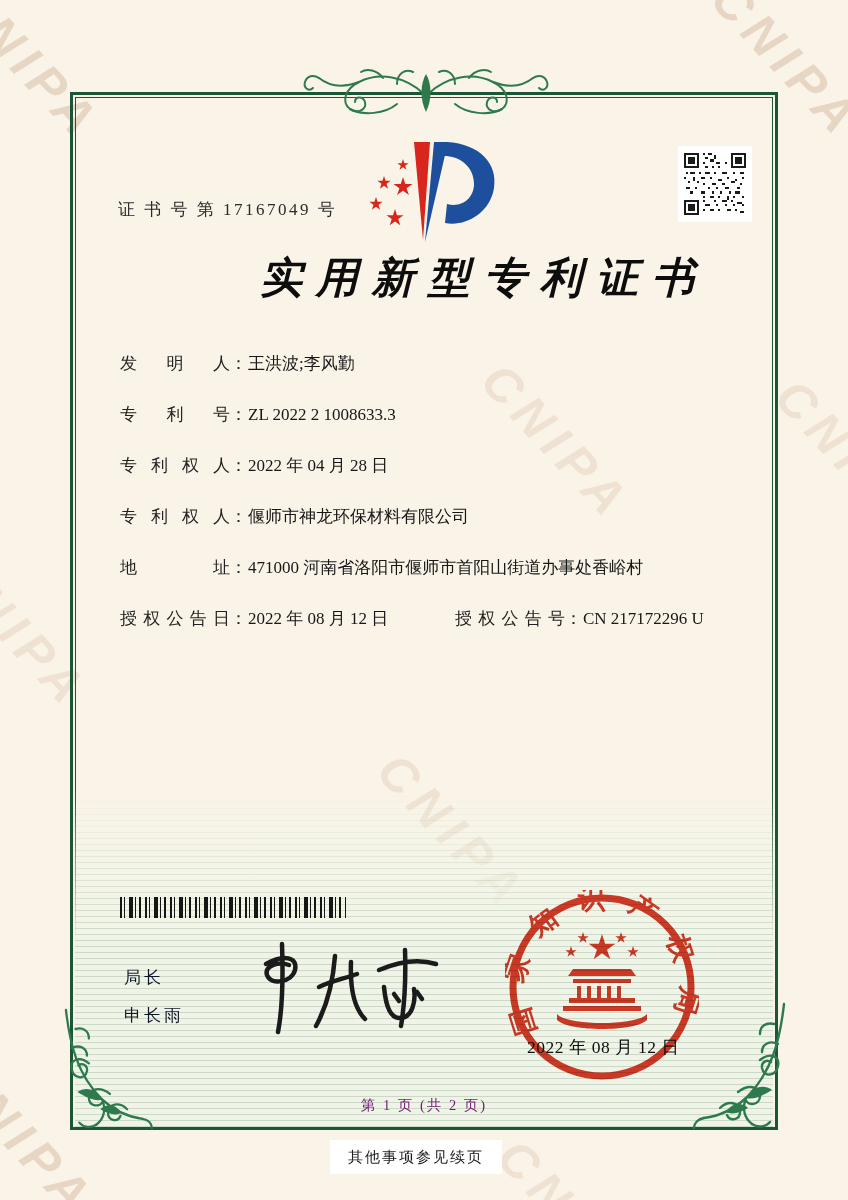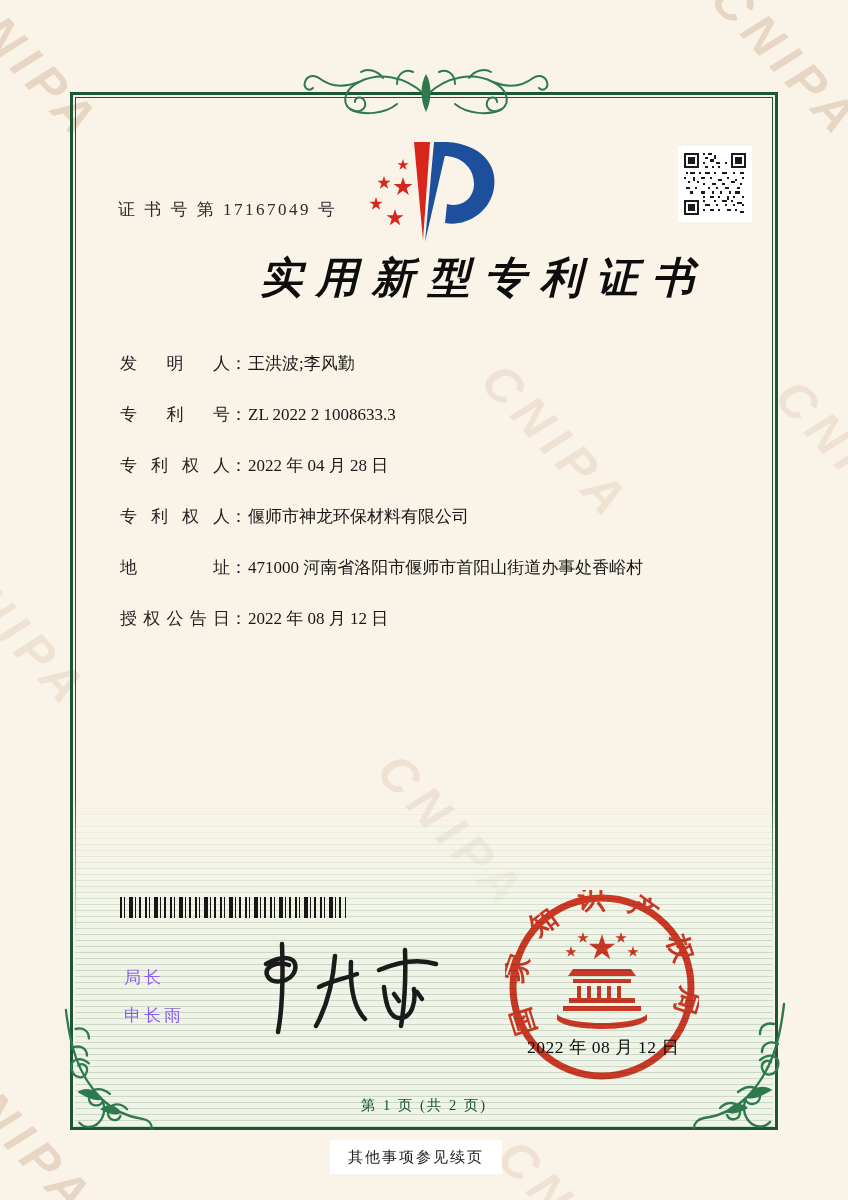--- a/index.html
+++ b/index.html
@@ -86,35 +86,35 @@
       #161616 4px 5px, transparent 5px 9px,
       #161616 9px 13px, transparent 13px 15px,
       #161616 15px 16px, transparent 16px 19px,
       #161616 19px 21px, transparent 21px 25px);
   }
 
   .signer-title { position:absolute; left:124px; top:966px; }
   .signer-name  { position:absolute; left:124px; top:1004px; }
   .signer-title, .signer-name {
     font-family:"Liberation Sans","DejaVu Sans",sans-serif;
-    font-size:17px; letter-spacing:3px; color:#8b5cf6;
+    font-size:17px; letter-spacing:3px; color:#0f172a;
   }
 
   .signature { position:absolute; left:238px; top:932px; width:215px; height:115px; }
 
   .seal { position:absolute; left:505px; top:890px; width:194px; height:194px;
           mix-blend-mode:multiply; opacity:.95; }
   .seal-date {
     position:absolute; left:527px; top:1035px; width:170px;
     font-size:17.5px; letter-spacing:.5px; color:#0d0d0d; white-space:nowrap;
   }
 
   .page-info {
     position:absolute; left:70px; top:1096px; width:708px;
-    text-align:center; font-size:14.5px; letter-spacing:2px; color:#14532d;
+    text-align:center; font-size:14.5px; letter-spacing:2px; color:#701a75;
   }
 
   .note-box {
     position:absolute; left:330px; top:1140px; width:172px; height:34px;
     background:#ffffff; display:flex; align-items:center; justify-content:center;
     font-size:15px; letter-spacing:2px; color:#1c1c1c;
   }
 
   .ornament { position:absolute; pointer-events:none; }
   .orn-top { left:293px; top:64px; width:266px; height:56px; }
@@ -236,20 +236,23 @@
       <span class="lbl">专利权人</span><span class="colon">：</span><span class="val">2022 年 04 月 28 日</span>
     </div>
     <div class="frow">
       <span class="lbl">专利权人</span><span class="colon">：</span><span class="val">偃师市神龙环保材料有限公司</span>
     </div>
     <div class="frow">
       <span class="lbl">地址</span><span class="colon">：</span><span class="val">471000 河南省洛阳市偃师市首阳山街道办事处香峪村</span>
     </div>
     <div class="frow">
       <span class="lbl">授权公告日</span><span class="colon">：</span><span class="val">2022 年 08 月 12 日</span>
+      <span class="grant-no-group">
+        <span class="lbl">授权公告号</span><span class="colon">：</span><span class="val">CN 217172296 U</span>
+      </span>
     </div>
   </div>
 
   <div class="body-text">
   </div>
 
   <div class="barcode"></div>
 
   <div class="signer-title">局长</div>
   <div class="signer-name">申长雨</div>

